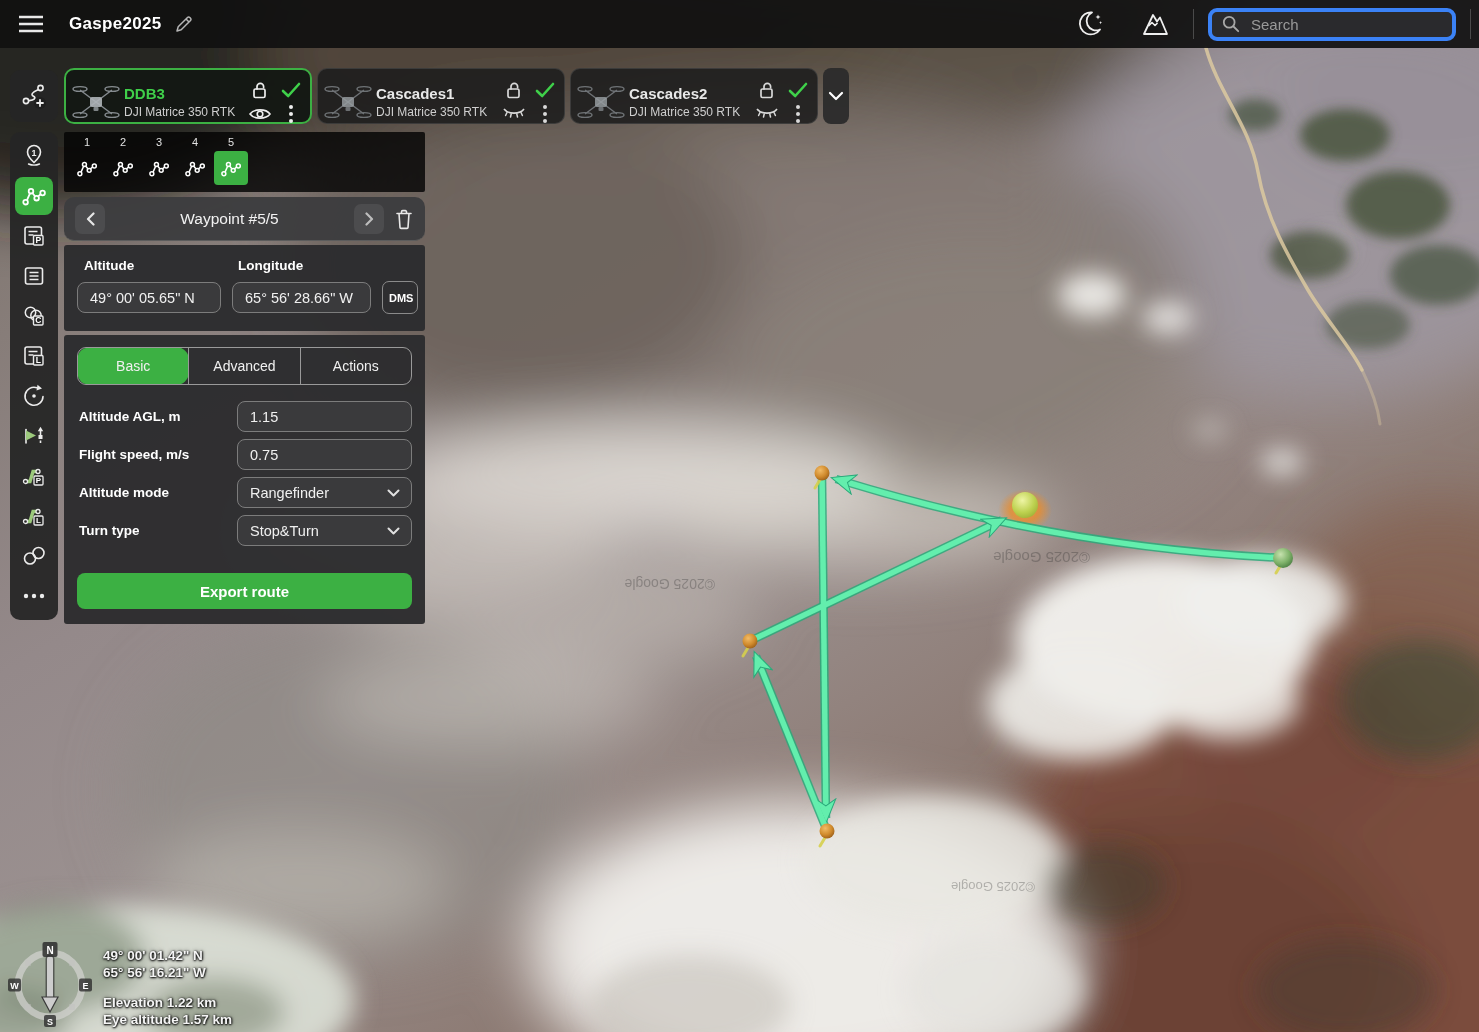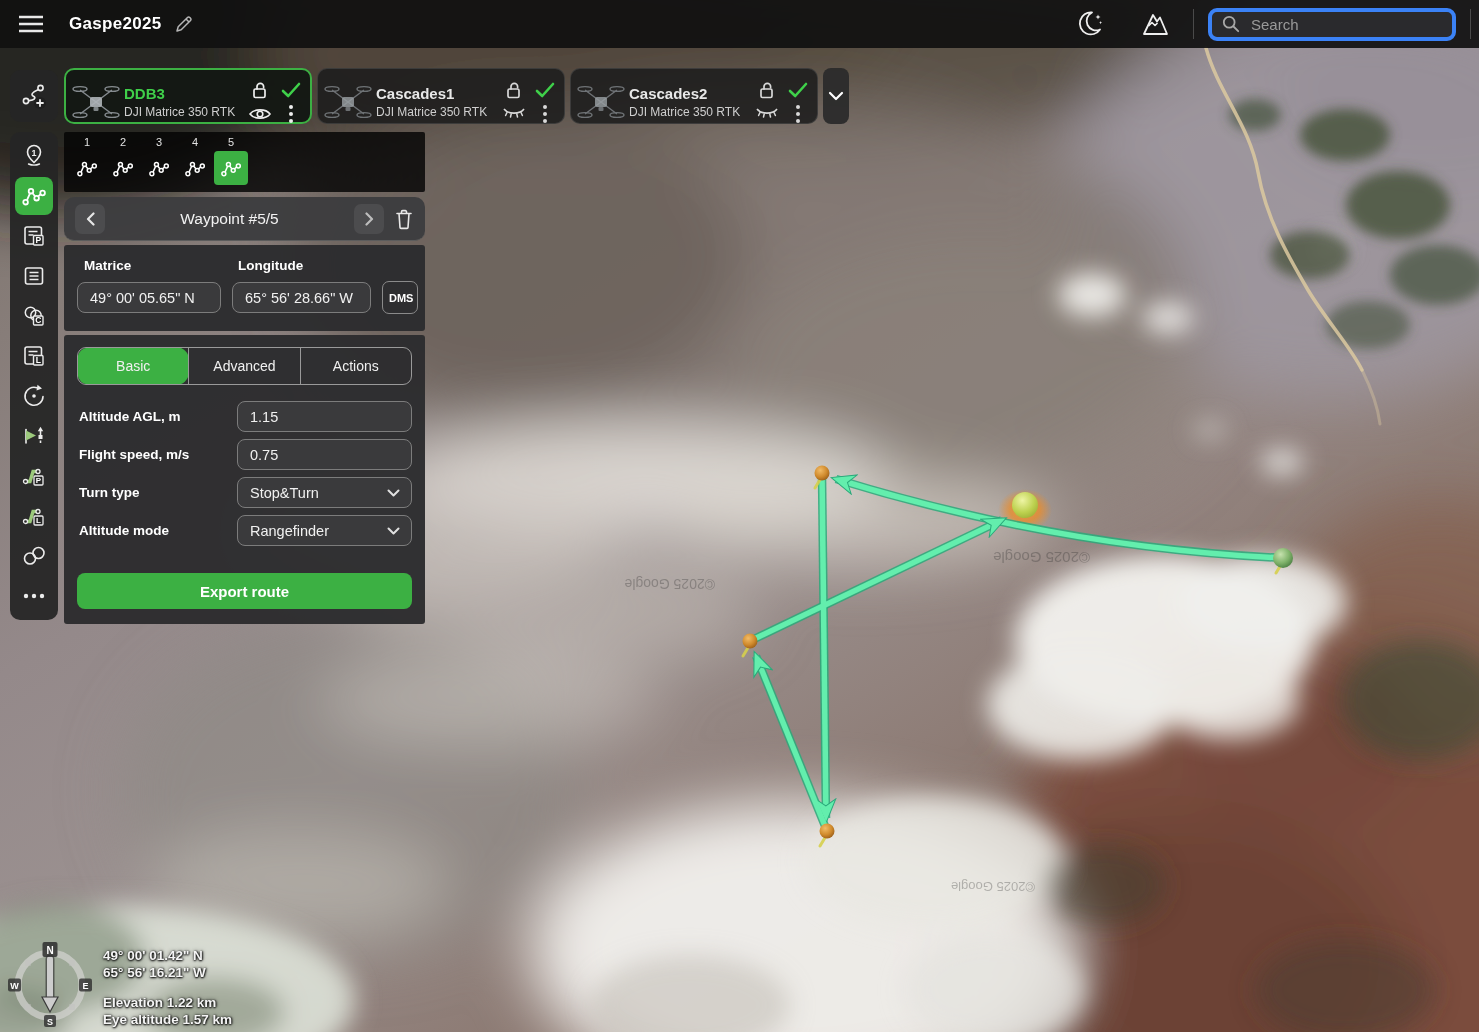--- a/index.html
+++ b/index.html
@@ -611,21 +611,21 @@
     </button>
     <button class="trash-btn">
       <svg width="20" height="22" viewBox="0 0 20 22">
         <path d="M3,5.5 h14 M7.5,5.5 V3.8 a1.2,1.2 0 0 1 1.2,-1.2 h2.6 a1.2,1.2 0 0 1 1.2,1.2 V5.5 M5,5.5 L6,19.5 a1,1 0 0 0 1,.9 h6 a1,1 0 0 0 1,-.9 L15,5.5" stroke="#e8e8e8" stroke-width="1.6" fill="none" stroke-linecap="round" stroke-linejoin="round"></path>
       </svg>
     </button>
   </div>
 
   <div class="wp-card latlon">
     <div class="ll-labels">
-      <span>Matrice</span>
+      <span>Altitude</span>
       <span>Longitude</span>
     </div>
     <div class="ll-fields">
       <input class="txt-input lat-input" type="text" value="49° 00' 05.65&quot; N" style="">
       <input class="txt-input lon-input" type="text" value="65° 56' 28.66&quot; W" style="">
       <button class="dms-btn">DMS</button>
     </div>
   </div>
 
   <div class="wp-card main-card">
@@ -637,35 +637,35 @@
 
     <div class="frow">
       <div class="flabel">Altitude AGL, m</div>
       <div class="fctrl"><input class="txt-input" type="text" value="1.15" style=""></div>
     </div>
     <div class="frow">
       <div class="flabel">Flight speed, m/s</div>
       <div class="fctrl"><input class="txt-input" type="text" value="0.75" style=""></div>
     </div>
     <div class="frow">
-      <div class="flabel">Turn type</div>
+      <div class="flabel">Altitude mode</div>
       <div class="fctrl">
         <div class="select">
-          <span>Stop&amp;Turn</span>
+          <span>Rangefinder</span>
           <svg width="13" height="8" viewBox="0 0 13 8">
               <path d="M1.5,1.5 L6.5,6.5 L11.5,1.5" stroke="#e0e0e0" stroke-width="2" fill="none" stroke-linecap="round" stroke-linejoin="round"></path>
             </svg>
         </div>
       </div>
     </div>
     <div class="frow">
-      <div class="flabel">Altitude mode</div>
+      <div class="flabel">Turn type</div>
       <div class="fctrl">
         <div class="select">
-          <span>Rangefinder</span>
+          <span>Stop&amp;Turn</span>
           <svg width="13" height="8" viewBox="0 0 13 8">
               <path d="M1.5,1.5 L6.5,6.5 L11.5,1.5" stroke="#e0e0e0" stroke-width="2" fill="none" stroke-linecap="round" stroke-linejoin="round"></path>
             </svg>
         </div>
       </div>
     </div>
 
     <button class="export-btn">Export route</button>
   </div>
 </section>

